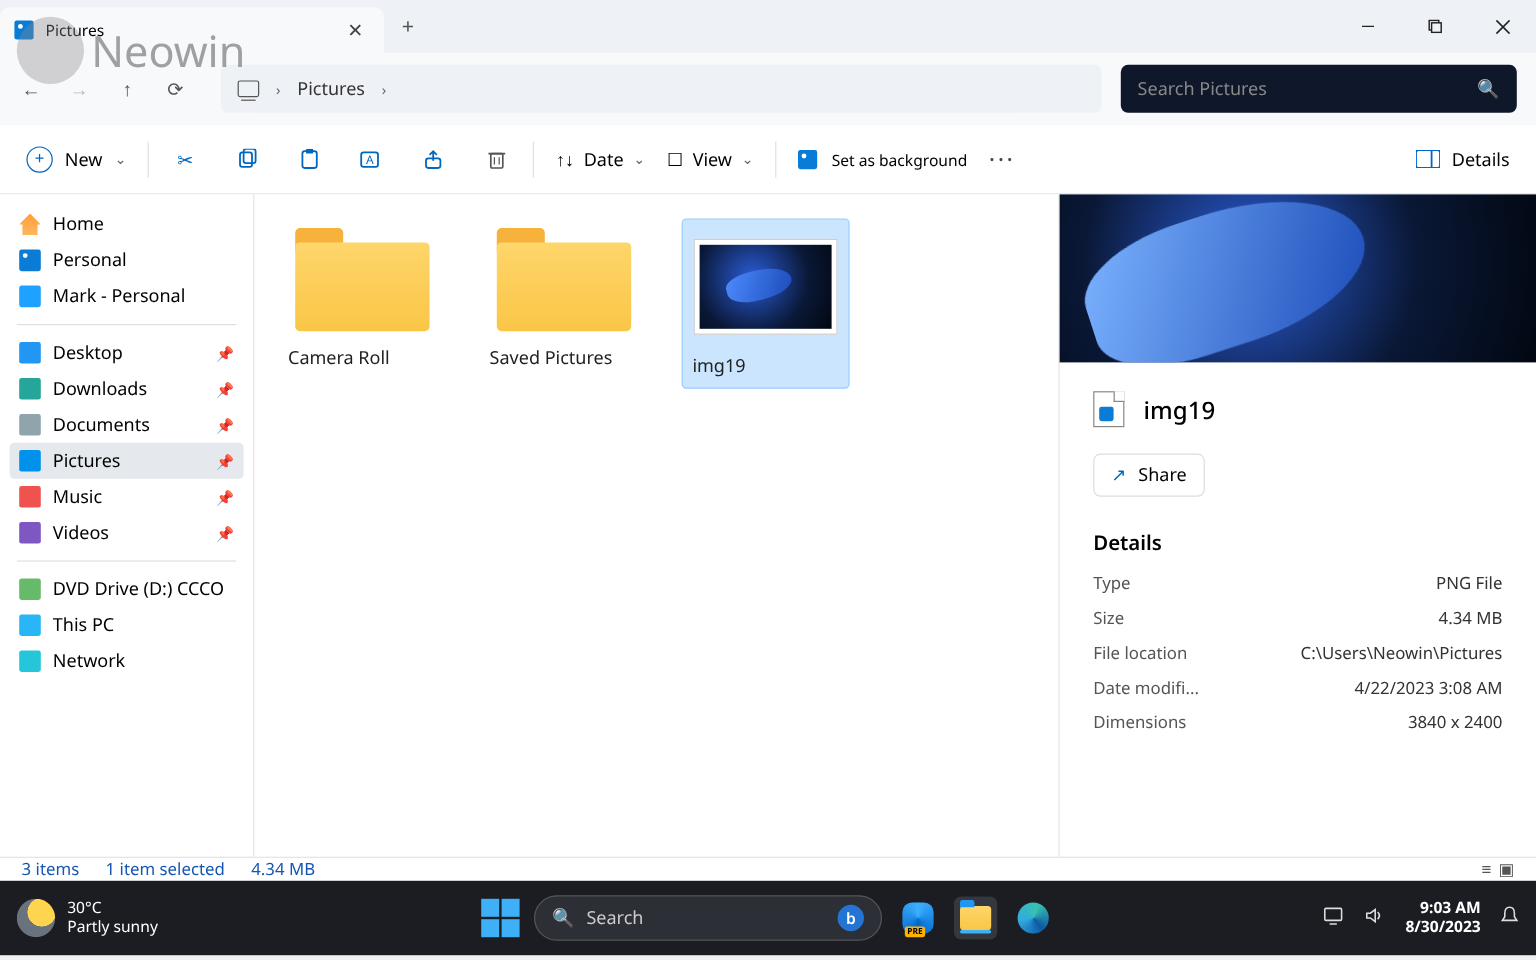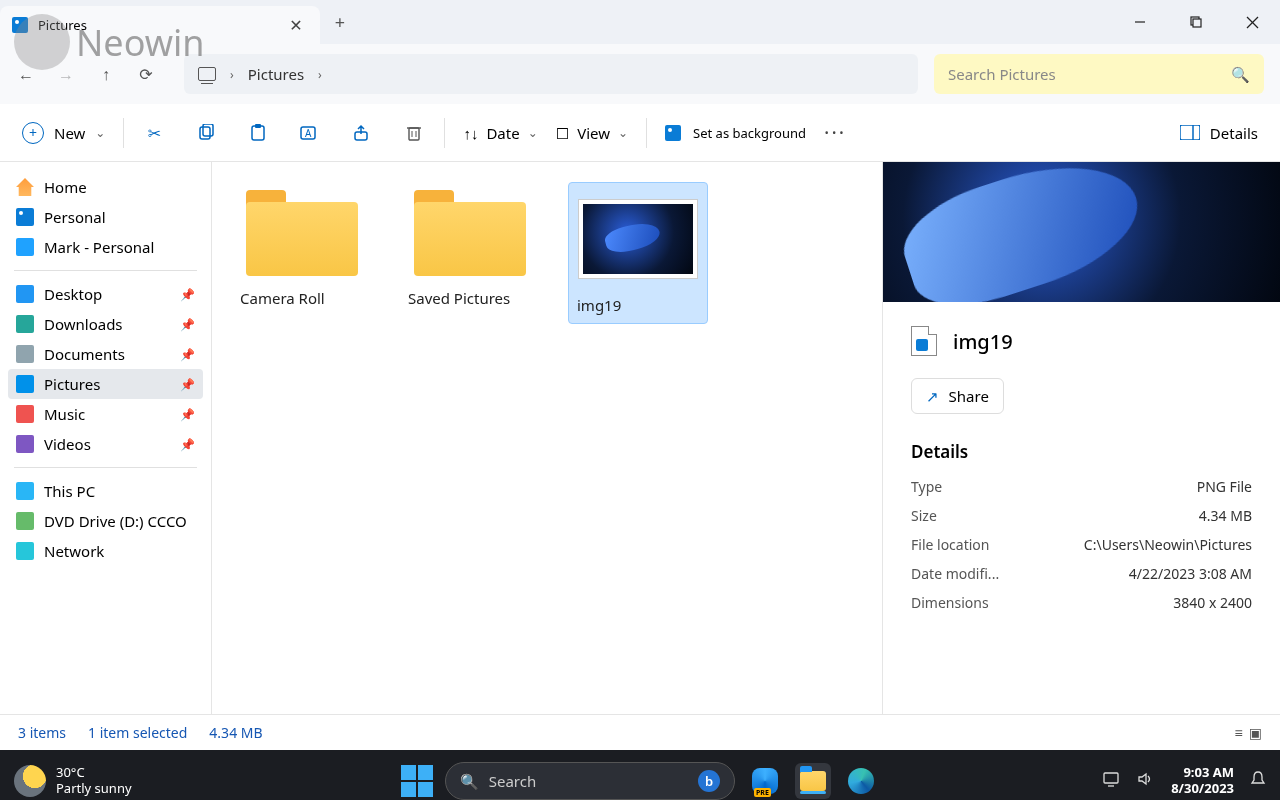--- a/index.html
+++ b/index.html
@@ -17,21 +17,21 @@
 .win-btn { width: 56px; height: 44px; display: flex; align-items: center; justify-content: center; cursor: pointer; }
 
 
 .addressbar { height: 60px; background: #f8f9fb; display: flex; align-items: center; padding: 0 16px; gap: 16px; }
 .nav-buttons { display: flex; gap: 20px; align-items: center; padding-right: 12px; }
 .nav-btn { width: 20px; height: 20px; color: #555; cursor: pointer; display: flex; align-items: center; justify-content: center; }
 .crumb-box { flex: 1; background: #eef1f5; height: 40px; border-radius: 6px; display: flex; align-items: center; padding: 0 14px; gap: 14px; font-size: 15px; color: #333; }
 .crumb-icon { width: 18px; height: 14px; border: 1.5px solid #555; border-radius: 2px; position: relative; }
 .crumb-icon::after { content: ""; position: absolute; left: 2px; right: 2px; bottom: -4px; height: 1.5px; background: #555; }
 .chev { color: #666; font-size: 12px; }
-.search-box { width: 330px; background: #fef9c3; height: 40px; border-radius: 6px; display: flex; align-items: center; padding: 0 14px; color: #888; font-size: 15px; justify-content: space-between; }
+.search-box { width: 330px; background: #0f172a; height: 40px; border-radius: 6px; display: flex; align-items: center; padding: 0 14px; color: #888; font-size: 15px; justify-content: space-between; }
 
 
 .watermark { position: absolute; left: 14px; top: 14px; display: flex; align-items: center; gap: 6px; z-index: 50; opacity: 0.6; pointer-events: none; }
 .watermark-icon { width: 56px; height: 56px; background: #888; border-radius: 50%; opacity: 0.6; }
 .watermark-text { font-size: 36px; color: #666; font-weight: 400; }
 
 
 .toolbar { height: 58px; background: #fff; border-bottom: 1px solid #e5e5e5; display: flex; align-items: center; padding: 0 22px; gap: 18px; }
 .tool-group { display: flex; align-items: center; gap: 28px; }
 .new-btn { display: flex; align-items: center; gap: 10px; font-size: 15px; cursor: pointer; }
@@ -88,21 +88,21 @@
 .file-icon::before { content:""; position:absolute; right:-1px; top:-1px; width:8px; height:8px; background:#fff; border-left:1px solid #888; border-bottom:1px solid #888; }
 .file-icon::after { content:""; position:absolute; left:4px; bottom:4px; width:12px; height:12px; background:#0a7cd6; border-radius:2px; }
 .file-name { font-size: 20px; font-weight: 500; }
 .share-btn { display: inline-flex; align-items: center; gap: 10px; border: 1px solid #ddd; border-radius: 6px; padding: 7px 14px; font-size: 15px; cursor: pointer; margin-bottom: 26px; }
 .share-icon { color: #0067c0; }
 .details-title { font-size: 17px; font-weight: 600; margin-bottom: 14px; }
 .prop { display: flex; justify-content: space-between; font-size: 14px; color: #555; margin-bottom: 10px; }
 .prop .val { color: #333; text-align: right; }
 
 
-.statusbar { height: 36px; background: #fff; border-top: 1px solid #e5e5e5; display: flex; align-items: center; padding: 0 18px; font-size: 14px; color: #1657b3; gap: 22px; }
+.statusbar { height: 20px; background: #fff; border-top: 1px solid #e5e5e5; display: flex; align-items: center; padding: 0 18px; font-size: 14px; color: #1657b3; gap: 22px; }
 .status-icons { margin-left: auto; display: flex; gap: 6px; color: #555; }
 
 
 .taskbar { height: 62px; background: #1b1d22; display: flex; align-items: center; padding: 0 14px; color: #fff; }
 .weather { display: flex; align-items: center; gap: 10px; }
 .weather-icon { width: 32px; height: 32px; background: radial-gradient(circle at 65% 35%,#ffd54f 0 40%,transparent 41%), #6a737d; border-radius: 50%; }
 .weather-text { font-size: 13px; line-height: 1.2; }
 .task-center { position: absolute; left: 50%; transform: translateX(-50%); display: flex; align-items: center; gap: 12px; }
 .start-btn { width: 32px; height: 32px; display: grid; grid-template: 1fr 1fr / 1fr 1fr; gap: 2px; cursor: pointer; }
 .start-btn span { background: #3db0f7; }
@@ -288,26 +288,26 @@
         </div>
       <div class="side-item">
           <span class="side-icon ic-video"></span>
           <span>Videos</span>
           <span class="pin">📌</span>
         </div>
     </div>
     <div class="side-hr"></div>
     <div class="side-group">
       <div class="side-item">
+          <span class="side-icon ic-dvd"></span>
+          <span>DVD Drive (D:) CCCO</span>
+        </div>
+      <div class="side-item">
           <span class="side-icon ic-pc"></span>
           <span>This PC</span>
-        </div>
-      <div class="side-item">
-          <span class="side-icon ic-dvd"></span>
-          <span>DVD Drive (D:) CCCO</span>
         </div>
       <div class="side-item">
           <span class="side-icon ic-net"></span>
           <span>Network</span>
         </div>
     </div>
   </div>
 
   <div class="content">
     <div class="item">

